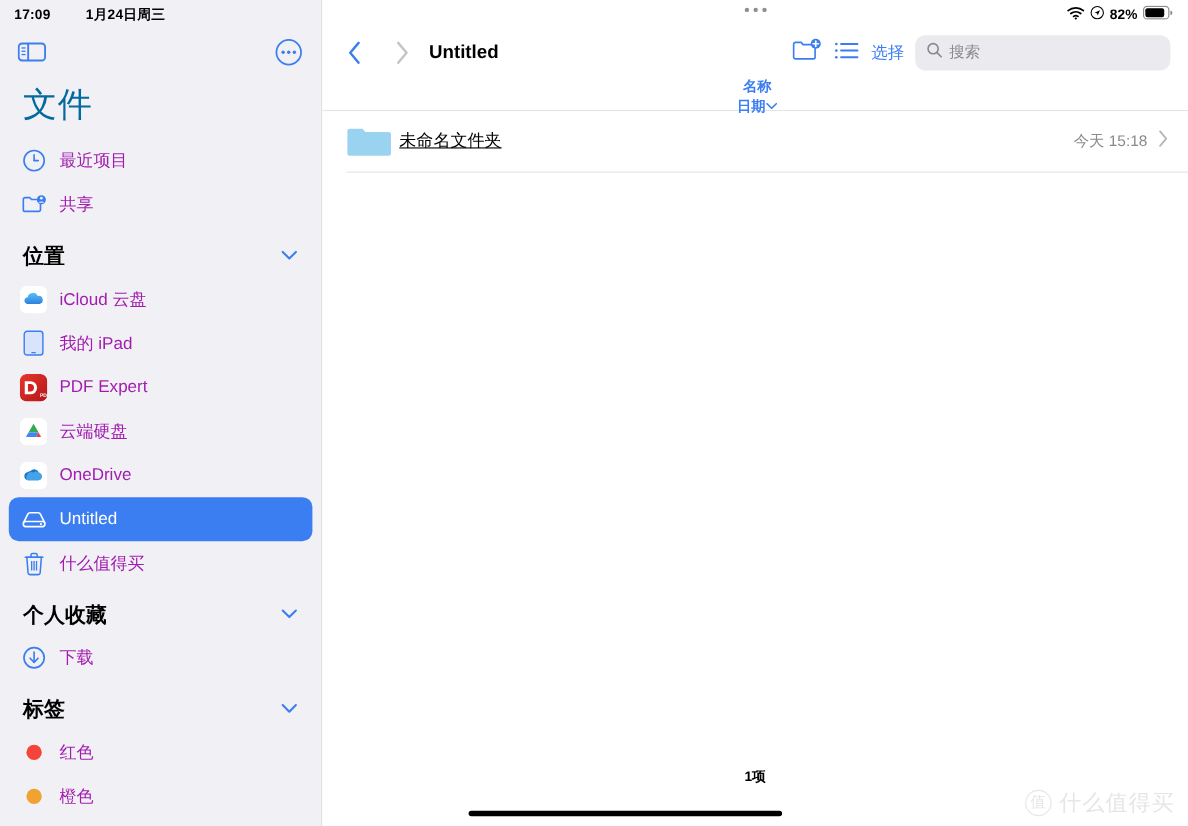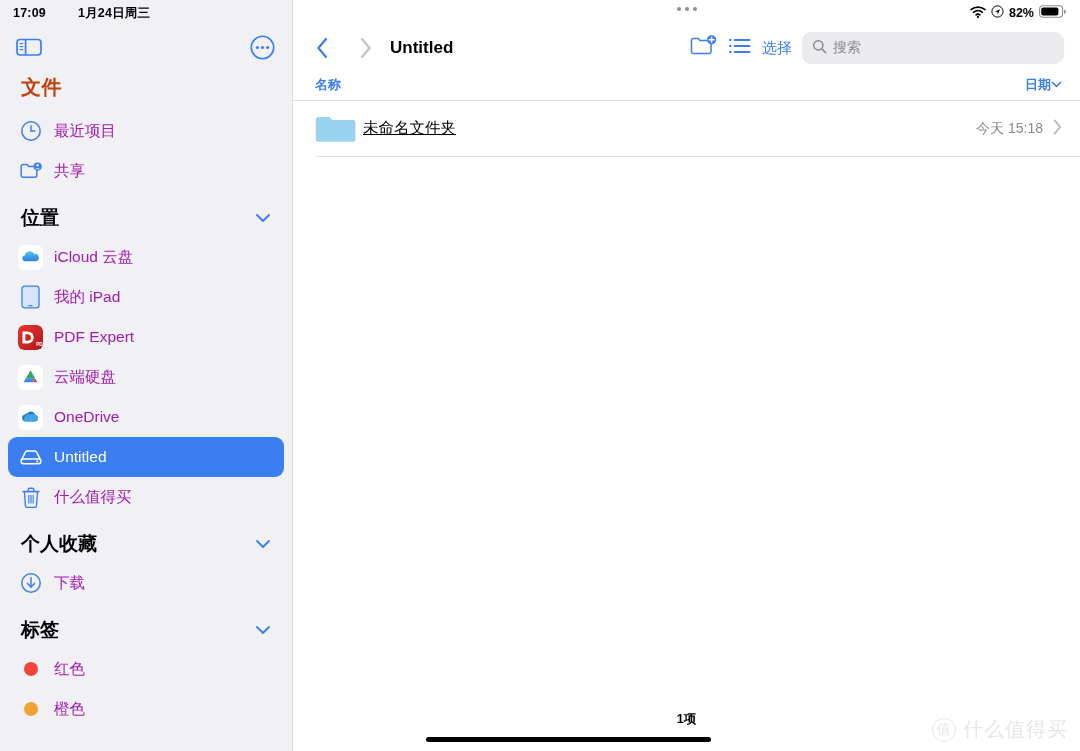--- a/index.html
+++ b/index.html
@@ -33,21 +33,21 @@
   .status-date { font-weight: bold; }
 
   .sb-toolbar {
     height: 42px; display: flex; align-items: center;
     justify-content: space-between;
     padding: 0 17px 0 16px;
   }
   .icon-btn { cursor: default; line-height: 0; }
 
   .files-title {
-    font-size: 20px; font-weight: bold; color: #c2410c;
+    font-size: 31px; font-weight: normal; color: #0369a1;
     padding: 6px 0 10px 21px; letter-spacing: .5px;
   }
 
   .sb-row {
     display: flex; align-items: center;
     height: 40px; margin: 0 8px; padding: 0 0 0 10px;
     border-radius: 9px;
     gap: 11px;
   }
   .sb-row.selected { background: #3b7ef2; }
@@ -102,45 +102,45 @@
   .chev-btn { width: 26px; display: flex; justify-content: center; }
   .nav-title {
     font-size: 17px; font-weight: bold; color: #000;
     margin-left: 12px;
   }
   .nav-right {
     margin-left: auto; display: flex; align-items: center; gap: 10px;
   }
   .select-btn { font-size: 15px; color: #3b7ef2; }
   .search-box {
-    width: 262px; height: 32px; background: #eaeaef; border-radius: 9px;
+    width: 232px; height: 32px; background: #eaeaef; border-radius: 9px;
     display: flex; align-items: center; gap: 6px; padding: 0 10px;
   }
   .search-ph { font-size: 14px; color: #8a8a8e; }
 
   .col-head {
     display: flex; align-items: center;
     padding: 0 18px 0 22px; height: 31px;
     border-bottom: 1px solid #e4e4e6;
-    font-size: 13px; font-weight: bold; color: #3b7ef2;
+    font-size: 13px; font-weight: bold; color: #3b7ef2; flex-direction: column;
   }
   .col-head .col-name { flex: 1 1 auto; }
   .col-head .col-date { display: flex; }
 
   .file-row {
     display: flex; align-items: center;
     height: 56px; margin-left: 22px; padding-right: 18px;
     border-bottom: 1px solid #e4e4e6;
   }
   .folder-ico { width: 48px; flex: 0 0 48px; line-height: 0; }
   .file-name { font-size: 15.5px; color: #000; flex: 1 1 auto; text-decoration: underline; }
   .file-date { font-size: 14px; color: #8a8a8e; margin-right: 10px; }
 
   .footer-count {
-    position: absolute; left: 0; right: 0; bottom: 23px;
+    position: absolute; left: 0; right: 0; bottom: 36px;
     text-align: center; font-size: 12.5px; font-weight: bold; color: #000;
   }
   .home-indicator {
     position: absolute; bottom: 9px; left: 133px;
     width: 285px; height: 5px; border-radius: 3px; background: #000;
   }
   .watermark {
     position: absolute; right: 12px; bottom: 8px;
     display: flex; align-items: center; gap: 7px;
     color: #e6e6e6; font-size: 20px; letter-spacing: 1px;

